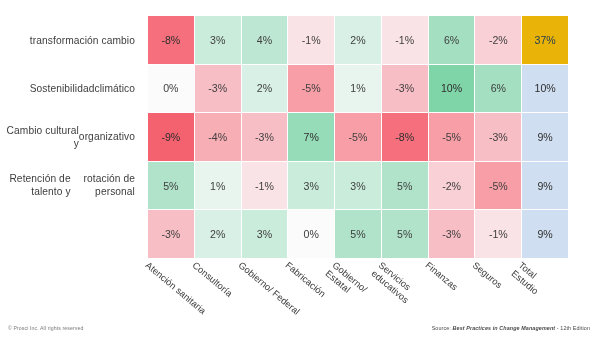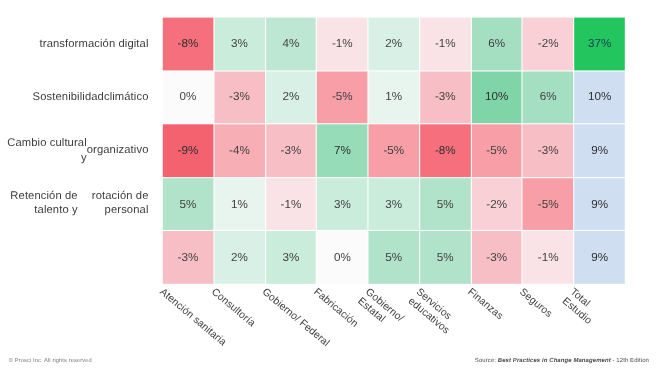--- a/index.html
+++ b/index.html
@@ -115,21 +115,21 @@
   }
 </style>
 </head>
 <body>
 
 <div id="chart-root">
 
   <div class="row-labels">
       <div class="row-label">
         <br>
-        <span>transformación digital</span>
+        <span>transformación cambio</span>
       </div>
       <div class="row-label">
         <span>Sostenibilidad</span>
         <br>
         <br>
         <span>climático</span>
       </div>
       <div class="row-label">
         <span>Cambio cultural y</span>
         <br>
@@ -144,21 +144,21 @@
 
   <div class="grid">
       <div class="cell hl" style="background: rgb(245, 112, 124);">-8%</div>
       <div class="cell" style="background: rgb(202, 236, 219);">3%</div>
       <div class="cell" style="background: rgb(189, 231, 210);">4%</div>
       <div class="cell" style="background: rgb(250, 227, 230);">-1%</div>
       <div class="cell" style="background: rgb(216, 240, 229);">2%</div>
       <div class="cell" style="background: rgb(250, 227, 230);">-1%</div>
       <div class="cell" style="background: rgb(163, 223, 192);">6%</div>
       <div class="cell" style="background: rgb(249, 208, 213);">-2%</div>
-      <div class="cell strong-blue hl" style="background: #22c55e;">37%</div>
+      <div class="cell strong-blue hl" style="background: #eab308;">37%</div>
       <div class="cell" style="background: rgb(251, 251, 252);">0%</div>
       <div class="cell" style="background: rgb(248, 190, 197);">-3%</div>
       <div class="cell" style="background: rgb(216, 240, 229);">2%</div>
       <div class="cell" style="background: rgb(247, 158, 166);">-5%</div>
       <div class="cell" style="background: rgb(232, 245, 239);">1%</div>
       <div class="cell" style="background: rgb(248, 190, 197);">-3%</div>
       <div class="cell hl" style="background: rgb(127, 212, 168);">10%</div>
       <div class="cell" style="background: rgb(163, 223, 192);">6%</div>
       <div class="cell hl" style="background: rgb(207, 223, 241);">10%</div>
       <div class="cell hl" style="background: rgb(244, 97, 111);">-9%</div>

